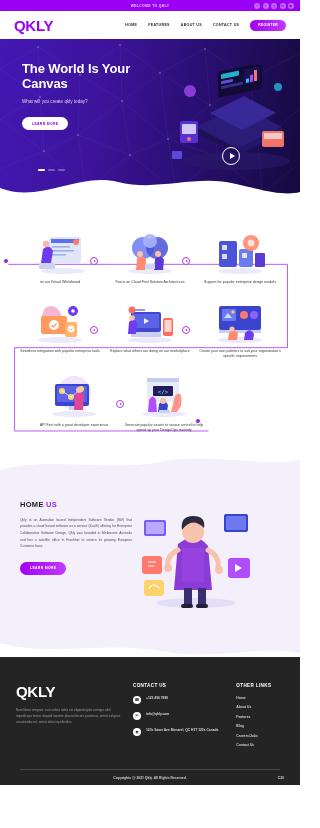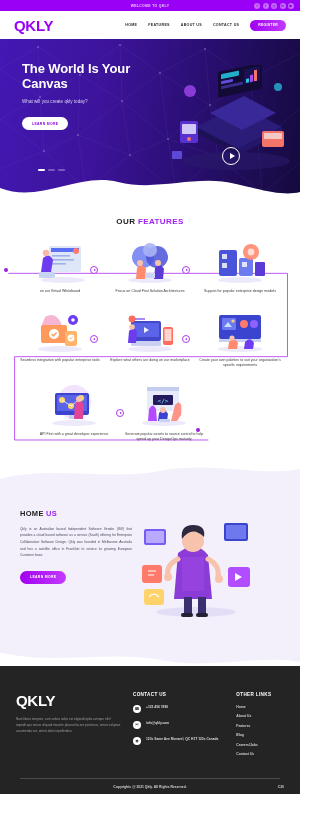--- a/index.html
+++ b/index.html
@@ -231,23 +231,20 @@
     <i></i>
   </div>
   <div class="play"></div>
 
   <svg class="hero-wave" viewBox="0 0 300 30" preserveAspectRatio="none">
     <path d="M0 18 C 40 34, 78 2, 118 12 C 158 22, 196 4, 236 14 C 266 21, 284 26, 300 22 L300 30 L0 30 Z" fill="#ffffff"></path>
   </svg>
 </section>
 
 <section class="features">
-  <div class="sec-title">
-    <span>OUR </span><em>FEATURES</em>
-  </div>
 
   <div class="flow">
     <svg class="lines" viewBox="0 0 288 250" preserveAspectRatio="none">
       <g stroke="#b13af0" stroke-width="0.8" fill="none">
         <path d="M8 32 L276 32 L276 112"></path>
         <path d="M276 112 L14 112 L14 192"></path>
         <path d="M14 192 L200 192"></path>
       </g>
     </svg>
     <div class="dotend" style="left:4px;top:28px"></div>

